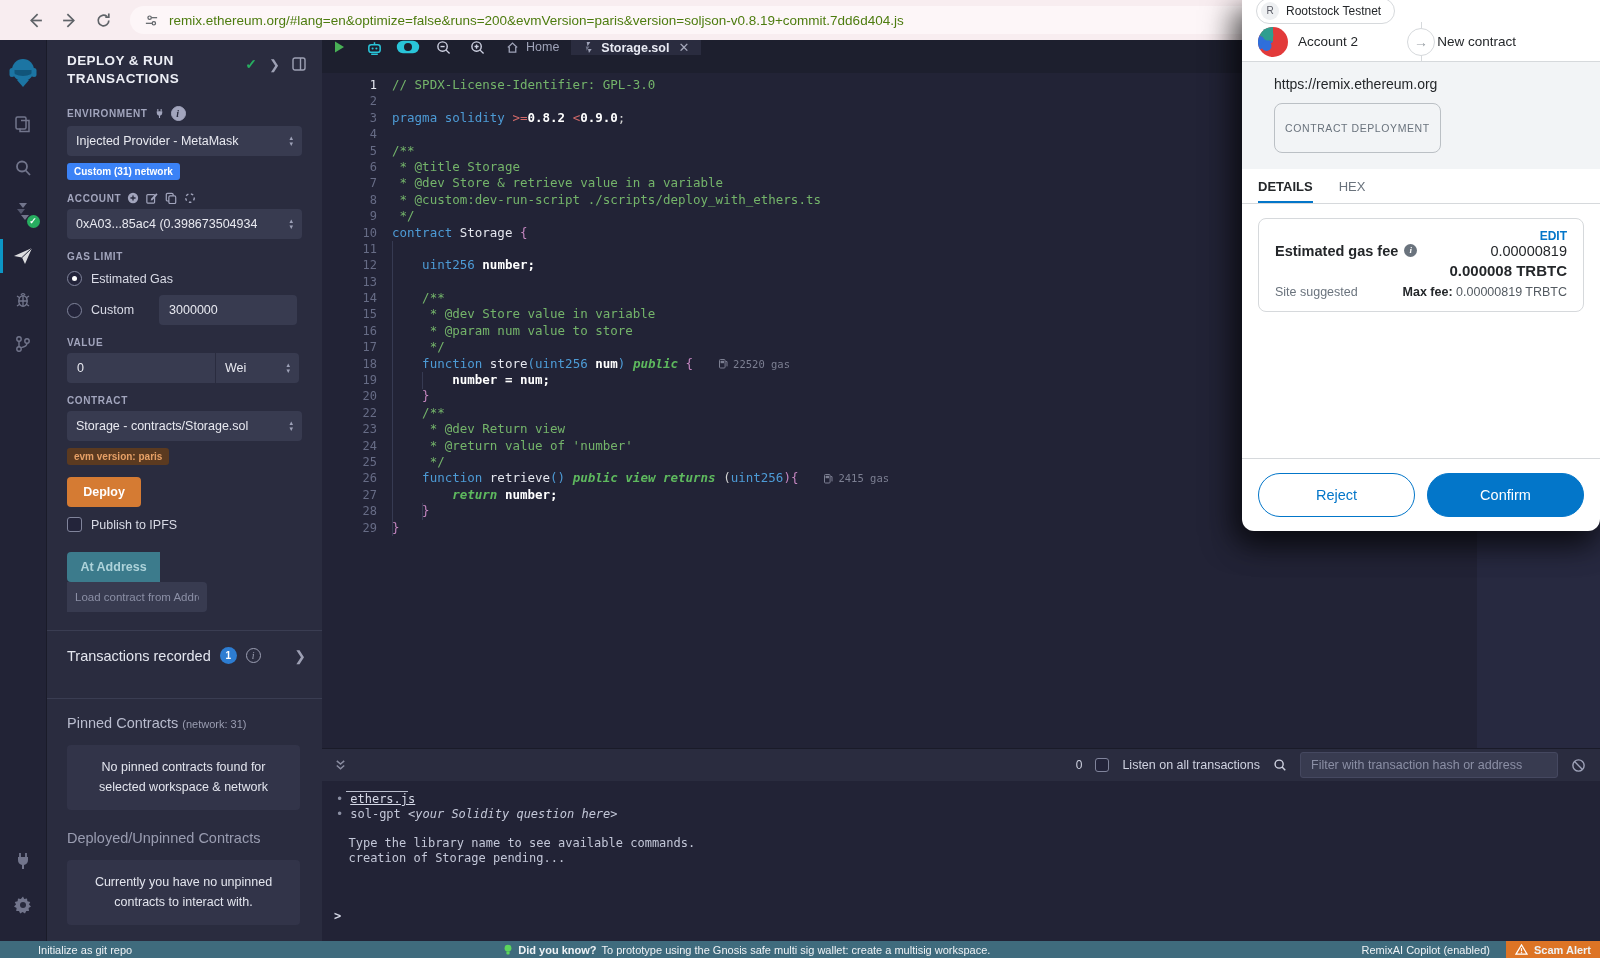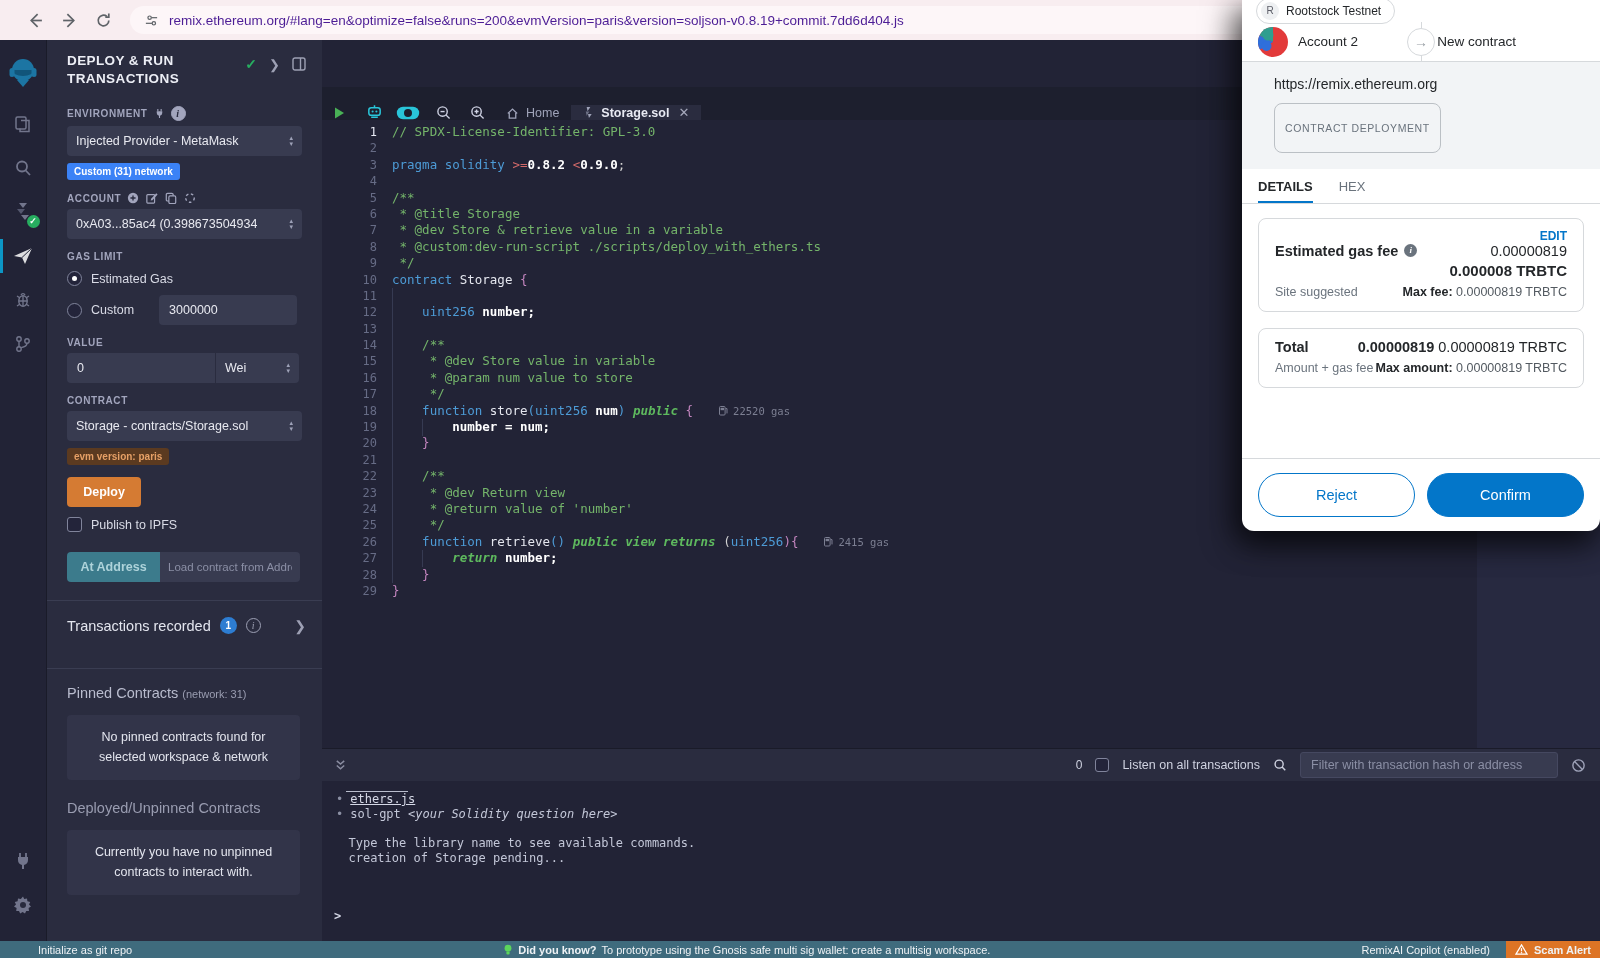--- a/index.html
+++ b/index.html
@@ -7,21 +7,21 @@
               font-family:"Liberation Sans", sans-serif; }
   .screen { position:relative; width:1600px; height:958px; }
 
   
   .browser-bar { position:absolute; top:0; left:0; width:1600px; height:40px;
     background:#f8edf0; display:flex; align-items:center; padding-left:18px; z-index:2; }
   .nav-ic { width:34px; height:26px; display:flex; align-items:center; justify-content:center;
     color:#5f6368; cursor:pointer; }
   .url-pill { margin-left:10px; height:28px; flex:0 0 1140px; background:#fdf6f8;
     border-radius:14px; display:flex; align-items:center; padding:0 14px; gap:10px; }
-  .url-text { font-size:13.5px; color:#4c1d95; white-space:nowrap; overflow:hidden;text-align:right; }
+  .url-text { font-size:13.5px; color:#4d7c0f; white-space:nowrap; overflow:hidden;text-align:right; }
 
   
   .app { position:absolute; top:40px; left:0; width:1600px; height:901px; display:flex; }
 
   
   .rail { width:47px; background:#222336; border-right:1px solid #1a1b29; display:flex;
     flex-direction:column; align-items:center; padding-top:10px; position:relative; }
   .rail-item { width:47px; height:44px; display:flex; align-items:center; justify-content:center;
     position:relative; cursor:pointer; }
   .rail-item svg { opacity:.85; }
@@ -57,42 +57,42 @@
   .gas-input { width:138px; height:30px; background:#383b50; border:none; border-radius:4px;
     color:#e8e9f0; font-size:12.5px; padding:0 10px; font-family:"Liberation Sans",sans-serif; }
   .value-row { display:flex; }
   .value-input { width:148px; height:30px; background:#383b50; border:none; border-radius:4px 0 0 4px;
     color:#e8e9f0; font-size:12.5px; padding:0 10px; font-family:"Liberation Sans",sans-serif; }
   .unit-sel { width:84px; border-left:1px solid #2a2c3f; border-radius:0 4px 4px 0; }
   .deploy-btn { margin-top:12px; width:74px; height:30px; background:#d57b33; border:none; border-radius:4px;
     color:#fff; font-weight:bold; font-size:12.5px; cursor:pointer; }
   .chk-row { display:flex; align-items:center; gap:9px; margin-top:10px; font-size:12.5px; color:#d9dbe6; }
   .checkbox { width:15px; height:15px; border-radius:3px; border:1px solid #80849b; background:#23243a; }
-  .ataddr-row { display:flex; margin-top:20px; }
+  .ataddr-row { display:flex; margin-top:20px;flex-direction:column; }
   .ataddr-btn { width:93px; height:30px; background:#3c7b8c; border:none; border-radius:4px 0 0 4px;
     color:#aed3da; font-weight:bold; font-size:12.5px; cursor:pointer; }
   .ataddr-input { width:140px; height:30px; background:#383b50; border:none; border-radius:0 4px 4px 0;
     color:#e8e9f0; font-size:11.5px; padding:0 8px; font-family:"Liberation Sans",sans-serif; }
   .ataddr-input::placeholder, .gas-input::placeholder { color:#8b8fa5; }
   .sp-divider { border-top:1px solid #3a3d52; margin:18px 0 0 0; }
   .txrec-row { display:flex; align-items:center; gap:9px; padding:16px 16px 16px 20px; }
   .txrec-label { font-size:14.5px; color:#e3e5ee; }
   .count-badge { width:17px; height:17px; border-radius:50%; background:#2d7dd2; color:#fff;
     font-size:10px; font-weight:bold; display:flex; align-items:center; justify-content:center; }
   .info-circ { width:15px; height:15px; border-radius:50%; border:1px solid #9da0b4; color:#9da0b4;
     font-size:10px; display:flex; align-items:center; justify-content:center; font-style:italic; font-family:"Liberation Serif",serif; }
   .txrec-chev { margin-left:auto; color:#9da0b4; font-size:14px; }
   .section-h { padding:16px 20px 0 20px; font-size:14.5px; color:#b9bcce; }
   .section-h small { font-size:11px; color:#9a9db1; }
   .empty-box { margin:14px 22px 4px 20px; background:#323449; border-radius:4px; padding:13px 18px;
     text-align:center; font-size:12.5px; color:#e3e5ee; line-height:1.55; }
 
   
   .main { flex:1; display:flex; flex-direction:column; background:#222336; min-width:0; }
-  .tabbar { height:33px; background:#1d1f2e; display:flex; align-items:flex-end; flex-shrink:0;margin-top:47px; }
+  .tabbar { height:33px; background:#1d1f2e; display:flex; align-items:flex-start; flex-shrink:0; }
   .tb-btn { width:34px; display:flex; align-items:center; justify-content:center; cursor:pointer; }
   .tb-group-sep { width:1px; background:#14151f; }
   .tab { display:flex; align-items:center; gap:7px; padding:0 12px; font-size:12.5px; color:#9fa3b8; cursor:pointer; }
   .tab.active { background:#2a2c3f; color:#e8eaf3; font-weight:bold; }
   .tab .close { color:#a5a8bb; font-weight:normal; font-size:13px; margin-left:2px; }
 
   .editor { position:relative; flex:1; overflow:hidden; font-family:"DejaVu Sans Mono",monospace; }
   .minimap { position:absolute; right:0; top:0; width:123px; height:100%; background:#272940; }
   .code-lines { position:absolute; top:4px; left:0; right:130px; }
   .cl { display:flex; height:16.4px; line-height:16.4px; font-size:12.5px; white-space:pre; position:relative; }
@@ -503,21 +503,20 @@
             <div class="cl"><span class="ln">15</span><span class="ct"><span class="tk-c">     * @dev Store value in variable</span></span></div>
             <div class="cl"><span class="ln">16</span><span class="ct"><span class="tk-c">     * @param num value to store</span></span></div>
             <div class="cl"><span class="ln">17</span><span class="ct"><span class="tk-c">     */</span></span></div>
             <div class="cl"><span class="ln">18</span><span class="ct"><span class="tk-p">    </span><span class="tk-k">function </span><span class="tk-f">store</span><span class="tk-k">(</span><span class="tk-k">uint256 </span><span class="tk-w">num</span><span class="tk-k">) </span><span class="tk-g">public </span><span class="tk-b">{</span></span><span class="gas"><svg width="9" height="11" viewBox="0 0 9 11">
                   <rect x="0.5" y="1.5" width="5.6" height="8.5" rx="1" fill="none" stroke="#7c7f92"></rect>
                   <rect x="1.6" y="2.8" width="3.4" height="2.4" fill="#7c7f92"></rect>
                   <path d="M6.6 3.6 h1.4 v4.8" fill="none" stroke="#7c7f92"></path>
                 </svg><span>22520 gas</span></span></div>
             <div class="cl"><span class="ln">19</span><span class="ct"><span class="tk-w">        number = num;</span></span></div>
             <div class="cl"><span class="ln">20</span><span class="ct"><span class="tk-p">    </span><span class="tk-b">}</span></span></div>
-            <div class="cl"><span class="ln">21</span><span class="ct"></span></div>
             <div class="cl"><span class="ln">22</span><span class="ct"><span class="tk-c">    /**</span></span></div>
             <div class="cl"><span class="ln">23</span><span class="ct"><span class="tk-c">     * @dev Return view</span></span></div>
             <div class="cl"><span class="ln">24</span><span class="ct"><span class="tk-c">     * @return value of 'number'</span></span></div>
             <div class="cl"><span class="ln">25</span><span class="ct"><span class="tk-c">     */</span></span></div>
             <div class="cl"><span class="ln">26</span><span class="ct"><span class="tk-p">    </span><span class="tk-k">function </span><span class="tk-f">retrieve</span><span class="tk-k">() </span><span class="tk-g">public </span><span class="tk-g">view </span><span class="tk-g">returns </span><span class="tk-p">(</span><span class="tk-k">uint256</span><span class="tk-b">){</span></span><span class="gas"><svg width="9" height="11" viewBox="0 0 9 11">
                   <rect x="0.5" y="1.5" width="5.6" height="8.5" rx="1" fill="none" stroke="#7c7f92"></rect>
                   <rect x="1.6" y="2.8" width="3.4" height="2.4" fill="#7c7f92"></rect>
                   <path d="M6.6 3.6 h1.4 v4.8" fill="none" stroke="#7c7f92"></path>
                 </svg><span>2415 gas</span></span></div>
             <div class="cl"><span class="ln">27</span><span class="ct"><span class="tk-p">        </span><span class="tk-g">return </span><span class="tk-w">number;</span></span></div>
@@ -643,30 +642,20 @@
             <span class="mm-info">i</span>
           </span>
           <span class="mm-val">0.00000819</span>
         </div>
         <div class="mm-cur">0.000008 TRBTC</div>
         <div class="mm-sub">
           <span>Site suggested</span>
           <span class="r"><b>Max fee:</b> <span>0.00000819 TRBTC</span></span>
         </div>
       </div>
-      <div class="mm-card">
-        <div class="mm-row">
-          <span class="mm-total-label">Total</span>
-          <span class="mm-val"><b>0.00000819</b> <span>0.00000819 TRBTC</span></span>
-        </div>
-        <div class="mm-sub">
-          <span>Amount + gas fee</span>
-          <span class="r"><b>Max amount:</b> <span>0.00000819 TRBTC</span></span>
-        </div>
-      </div>
     </div>
     <div class="mm-footer">
       <button class="mm-btn mm-reject">Reject</button>
       <button class="mm-btn mm-confirm">Confirm</button>
     </div>
   </div>
 
 </div>
 
 </body></html>

